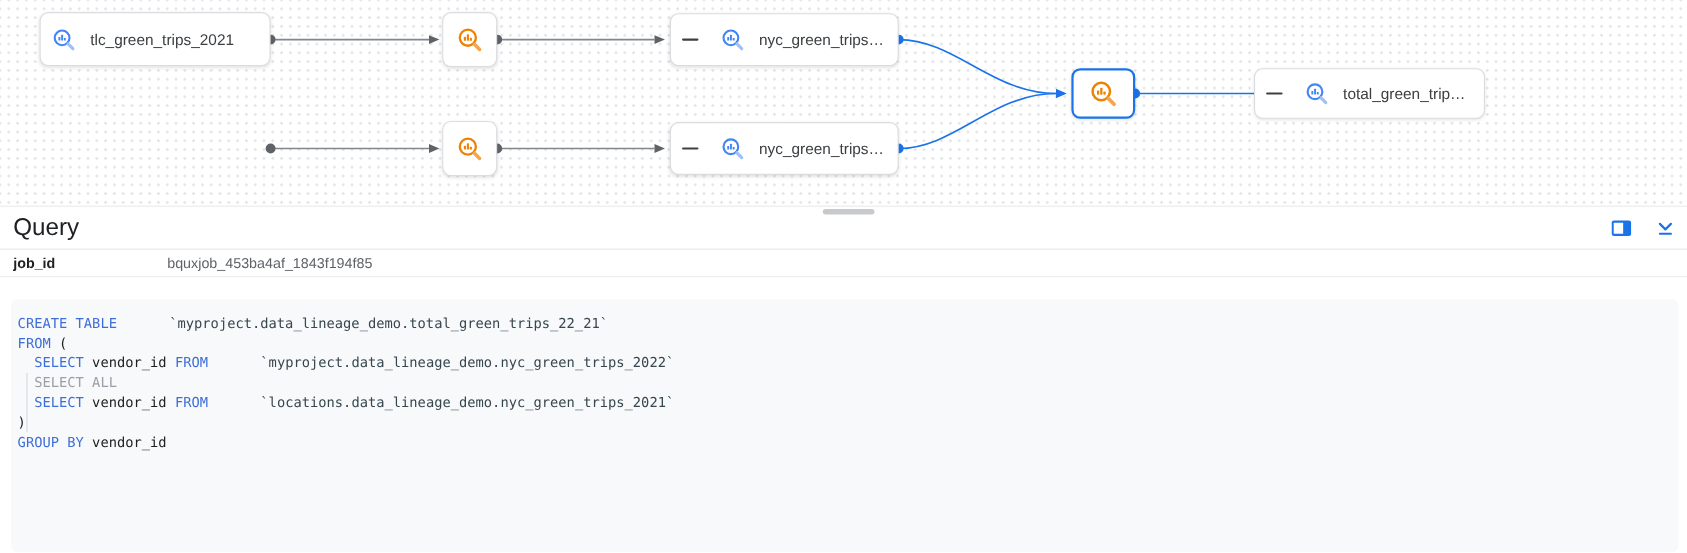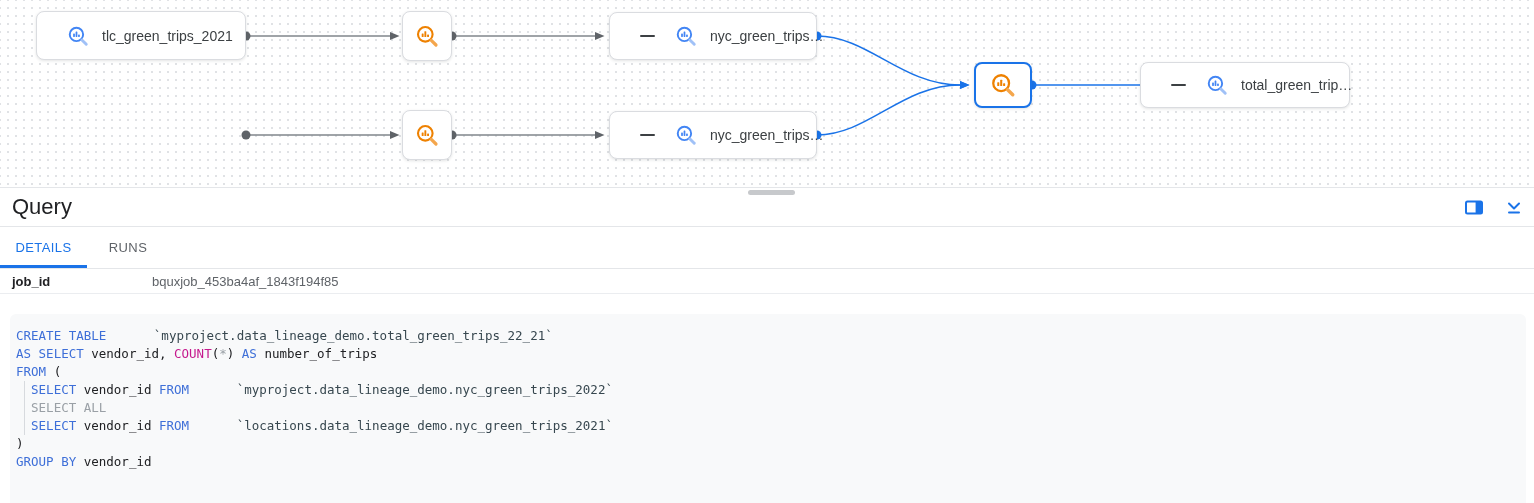--- a/index.html
+++ b/index.html
@@ -14,21 +14,21 @@
     background-image: radial-gradient(circle, #e0e2e5 1.1px, transparent 1.3px);
     background-size: 8px 8px; background-position: 4px 4px;
     border-bottom:1px solid #e4e6e9;
   }
   .edges { position:absolute; left:0; top:0; }
   .node {
     position:absolute; background:#fff; border:1px solid #dadce0; border-radius:8px;
     box-shadow:0 1px 3px rgba(60,64,67,.14);
     display:flex; align-items:center; cursor:pointer;
   }
-  .table-node { padding:0 30px;text-align:right; }
+  .table-node { padding:0 10px;text-align:right; }
   .node-label { font-size:14px; font-weight:500; color:#3c4043; white-space:nowrap; }
   .bq-icon { display:inline-flex; flex:none; margin-right:13px; }
   .minus { width:15px; height:2px; background:#3c4043; border-radius:1px; flex:none; margin-right:20px; }
   .process-node { justify-content:center; padding:0; }
   .process-node .bq-icon { margin-right:0; }
   .process-node.selected { border:2px solid #1a73e8; }
   
   .panel { position:relative; width:1534px; background:#fff; }
   .drag-handle {
     position:absolute; top:2px; left:748px; width:47px; height:5px;
@@ -212,37 +212,32 @@
       </span>
       <span class="icon-btn">
         <svg width="16" height="15" viewBox="0 0 16 15">
             <polyline points="3,3.5 8,8.5 13,3.5" fill="none" stroke="#1a73e8" stroke-width="2" stroke-linecap="round" stroke-linejoin="round"></polyline>
             <line x1="3" y1="12.5" x2="13" y2="12.5" stroke="#1a73e8" stroke-width="2" stroke-linecap="round"></line>
           </svg>
       </span>
     </div>
   </div>
 
-  <div class="tabs">
-    <div class="tab tab-details active">DETAILS</div>
-    <div class="tab tab-runs">RUNS</div>
-  </div>
 
   <div class="details-table">
     <div class="drow">
       <div class="drow-label">job_id</div>
       <div class="drow-value">bquxjob_453ba4af_1843f194f85</div>
     </div>
   </div>
 
   <div class="code">
     <div class="indent-guide"></div>
     <div id="code-lines">
         <div class="code-line"><span class="tok-kw">CREATE TABLE</span><span class="tok-plain"> </span><span class="tok-str">`myproject.data_lineage_demo.total_green_trips_22_21`</span></div>
-        <div class="code-line"><span class="tok-kw">AS SELECT</span><span class="tok-plain"> vendor_id, </span><span class="tok-fn">COUNT</span><span class="tok-plain">(</span><span class="tok-gray">*</span><span class="tok-plain">) </span><span class="tok-kw">AS</span><span class="tok-plain"> number_of_trips</span></div>
         <div class="code-line"><span class="tok-kw">FROM</span><span class="tok-plain"> (</span></div>
         <div class="code-line"><span class="tok-plain">  </span><span class="tok-kw">SELECT</span><span class="tok-plain"> vendor_id </span><span class="tok-kw">FROM</span><span class="tok-plain"> </span><span class="tok-str">`myproject.data_lineage_demo.nyc_green_trips_2022`</span></div>
         <div class="code-line"><span class="tok-plain">  </span><span class="tok-gray">SELECT ALL</span></div>
         <div class="code-line"><span class="tok-plain">  </span><span class="tok-kw">SELECT</span><span class="tok-plain"> vendor_id </span><span class="tok-kw">FROM</span><span class="tok-plain"> </span><span class="tok-str">`locations.data_lineage_demo.nyc_green_trips_2021`</span></div>
         <div class="code-line"><span class="tok-plain">)</span></div>
         <div class="code-line"><span class="tok-kw">GROUP BY</span><span class="tok-plain"> vendor_id</span></div>
       </div>
   </div>
 </div>
 

